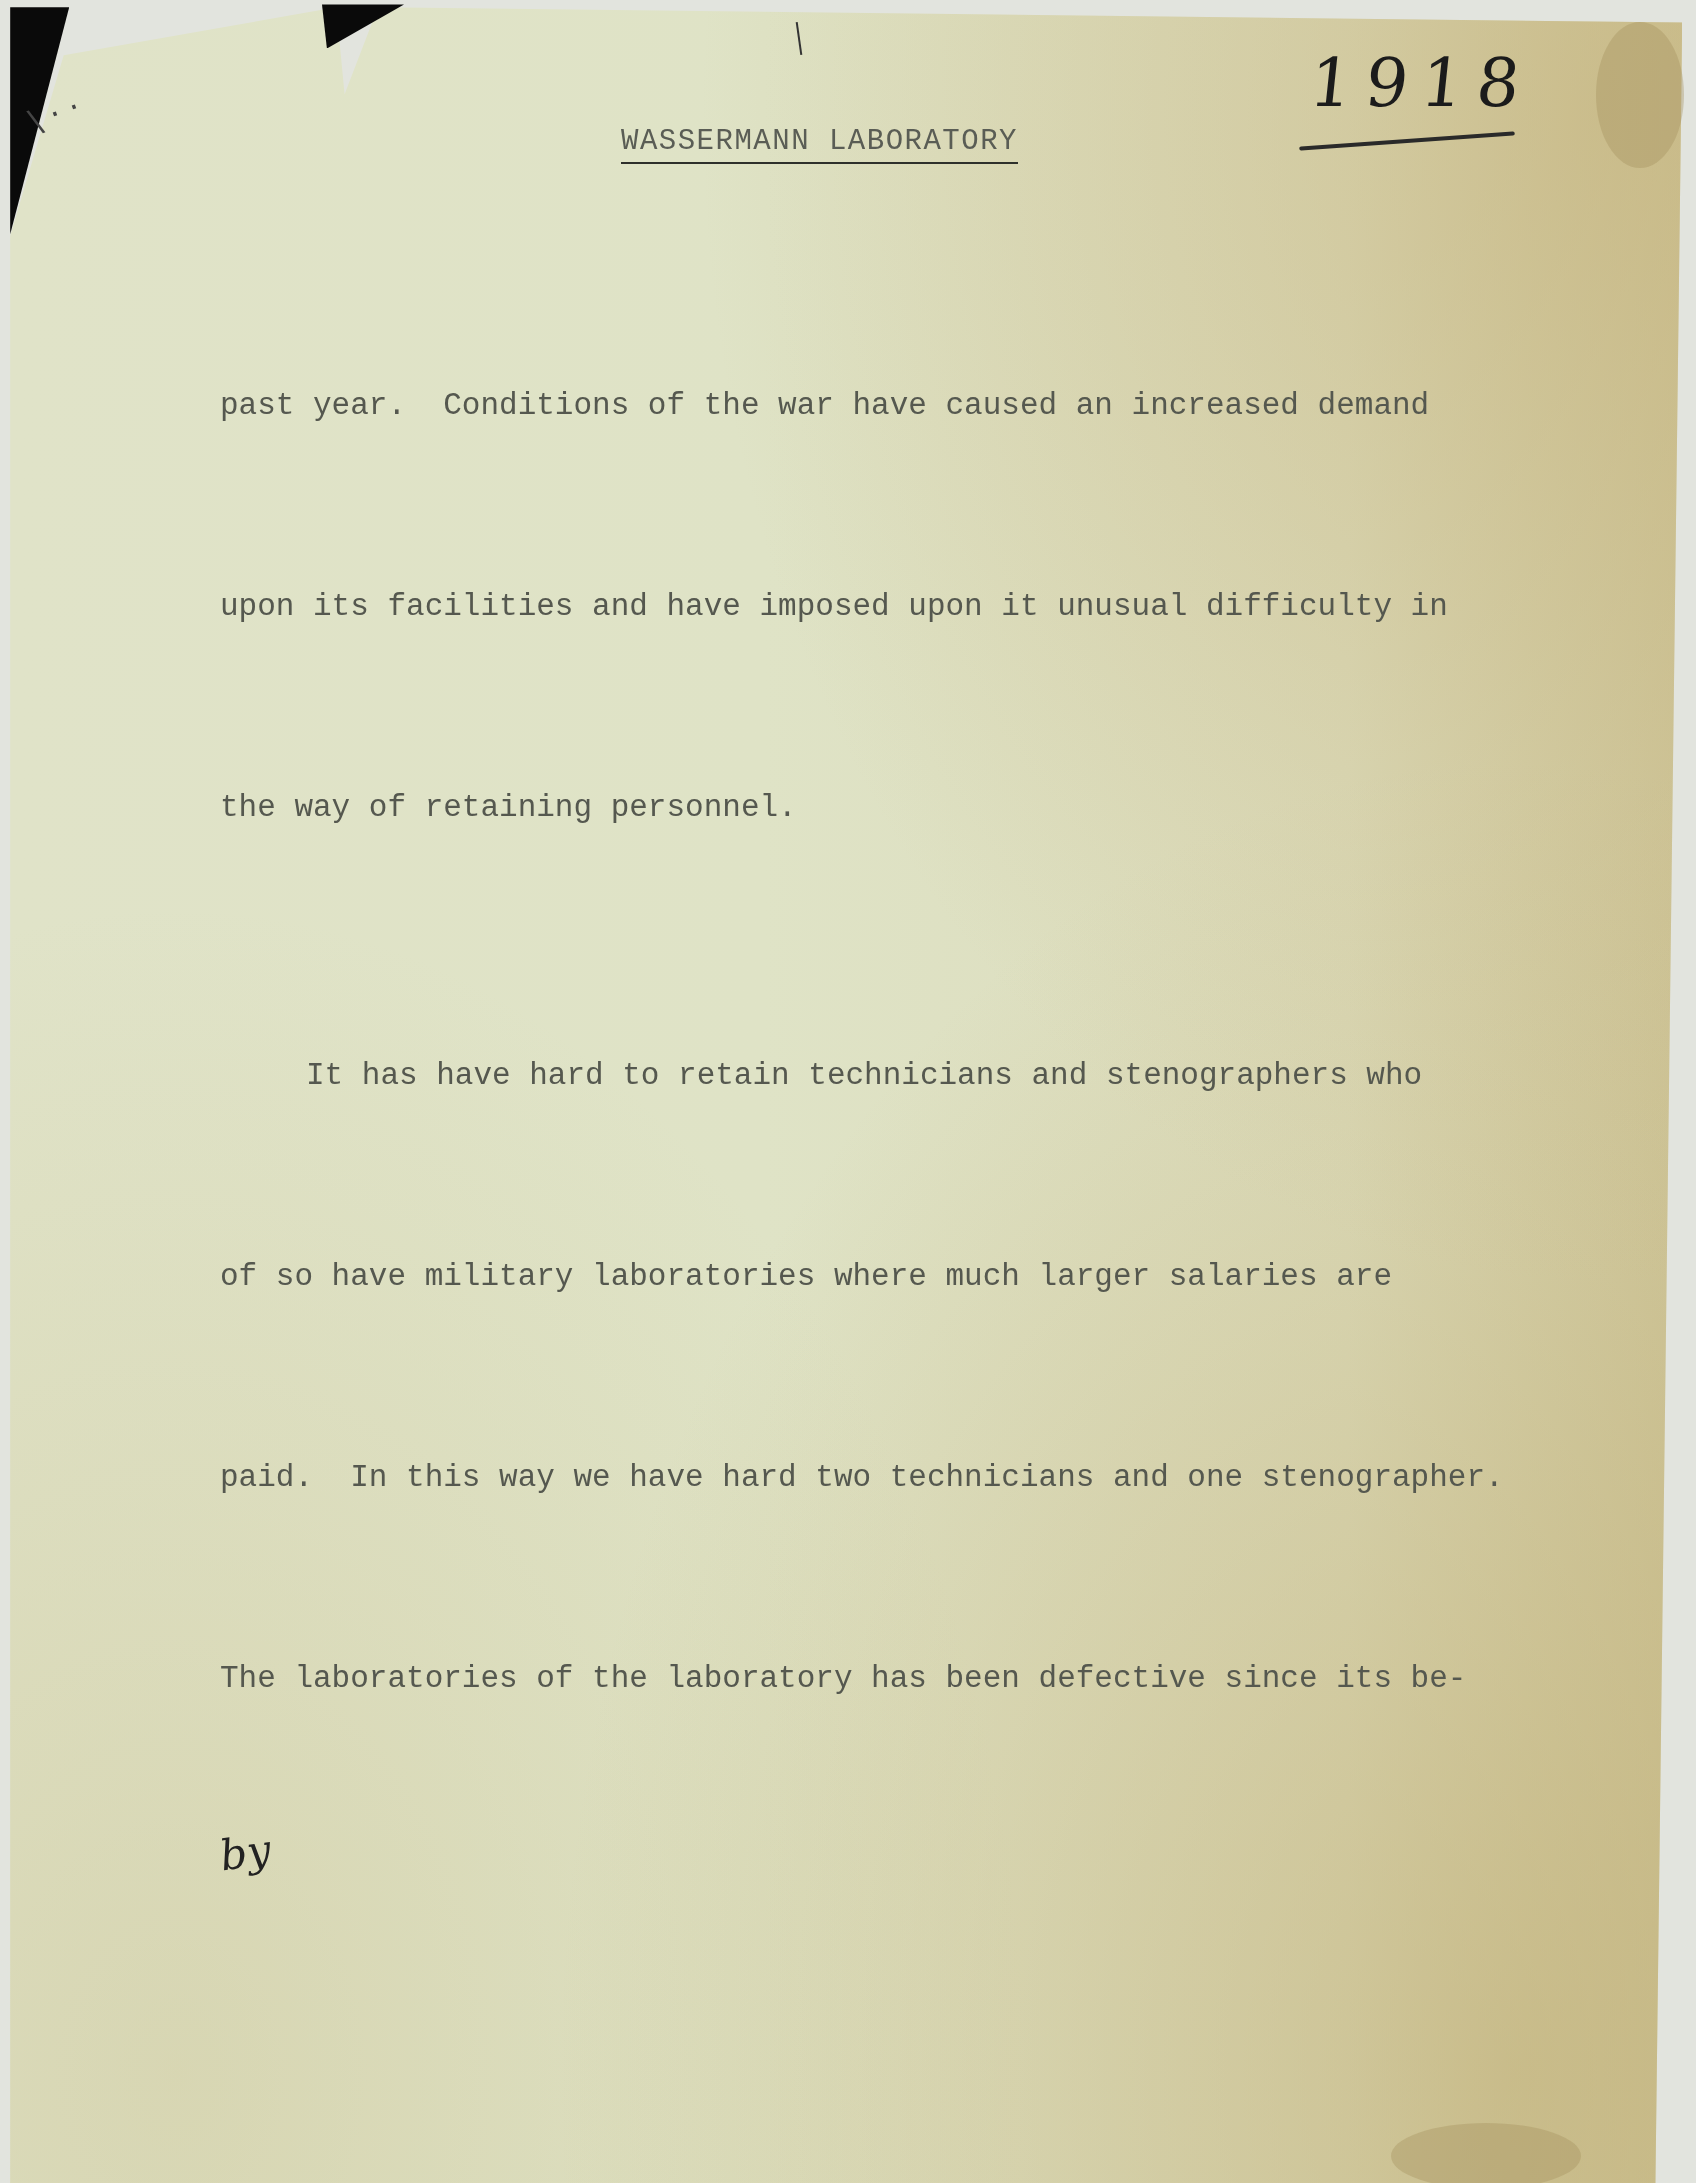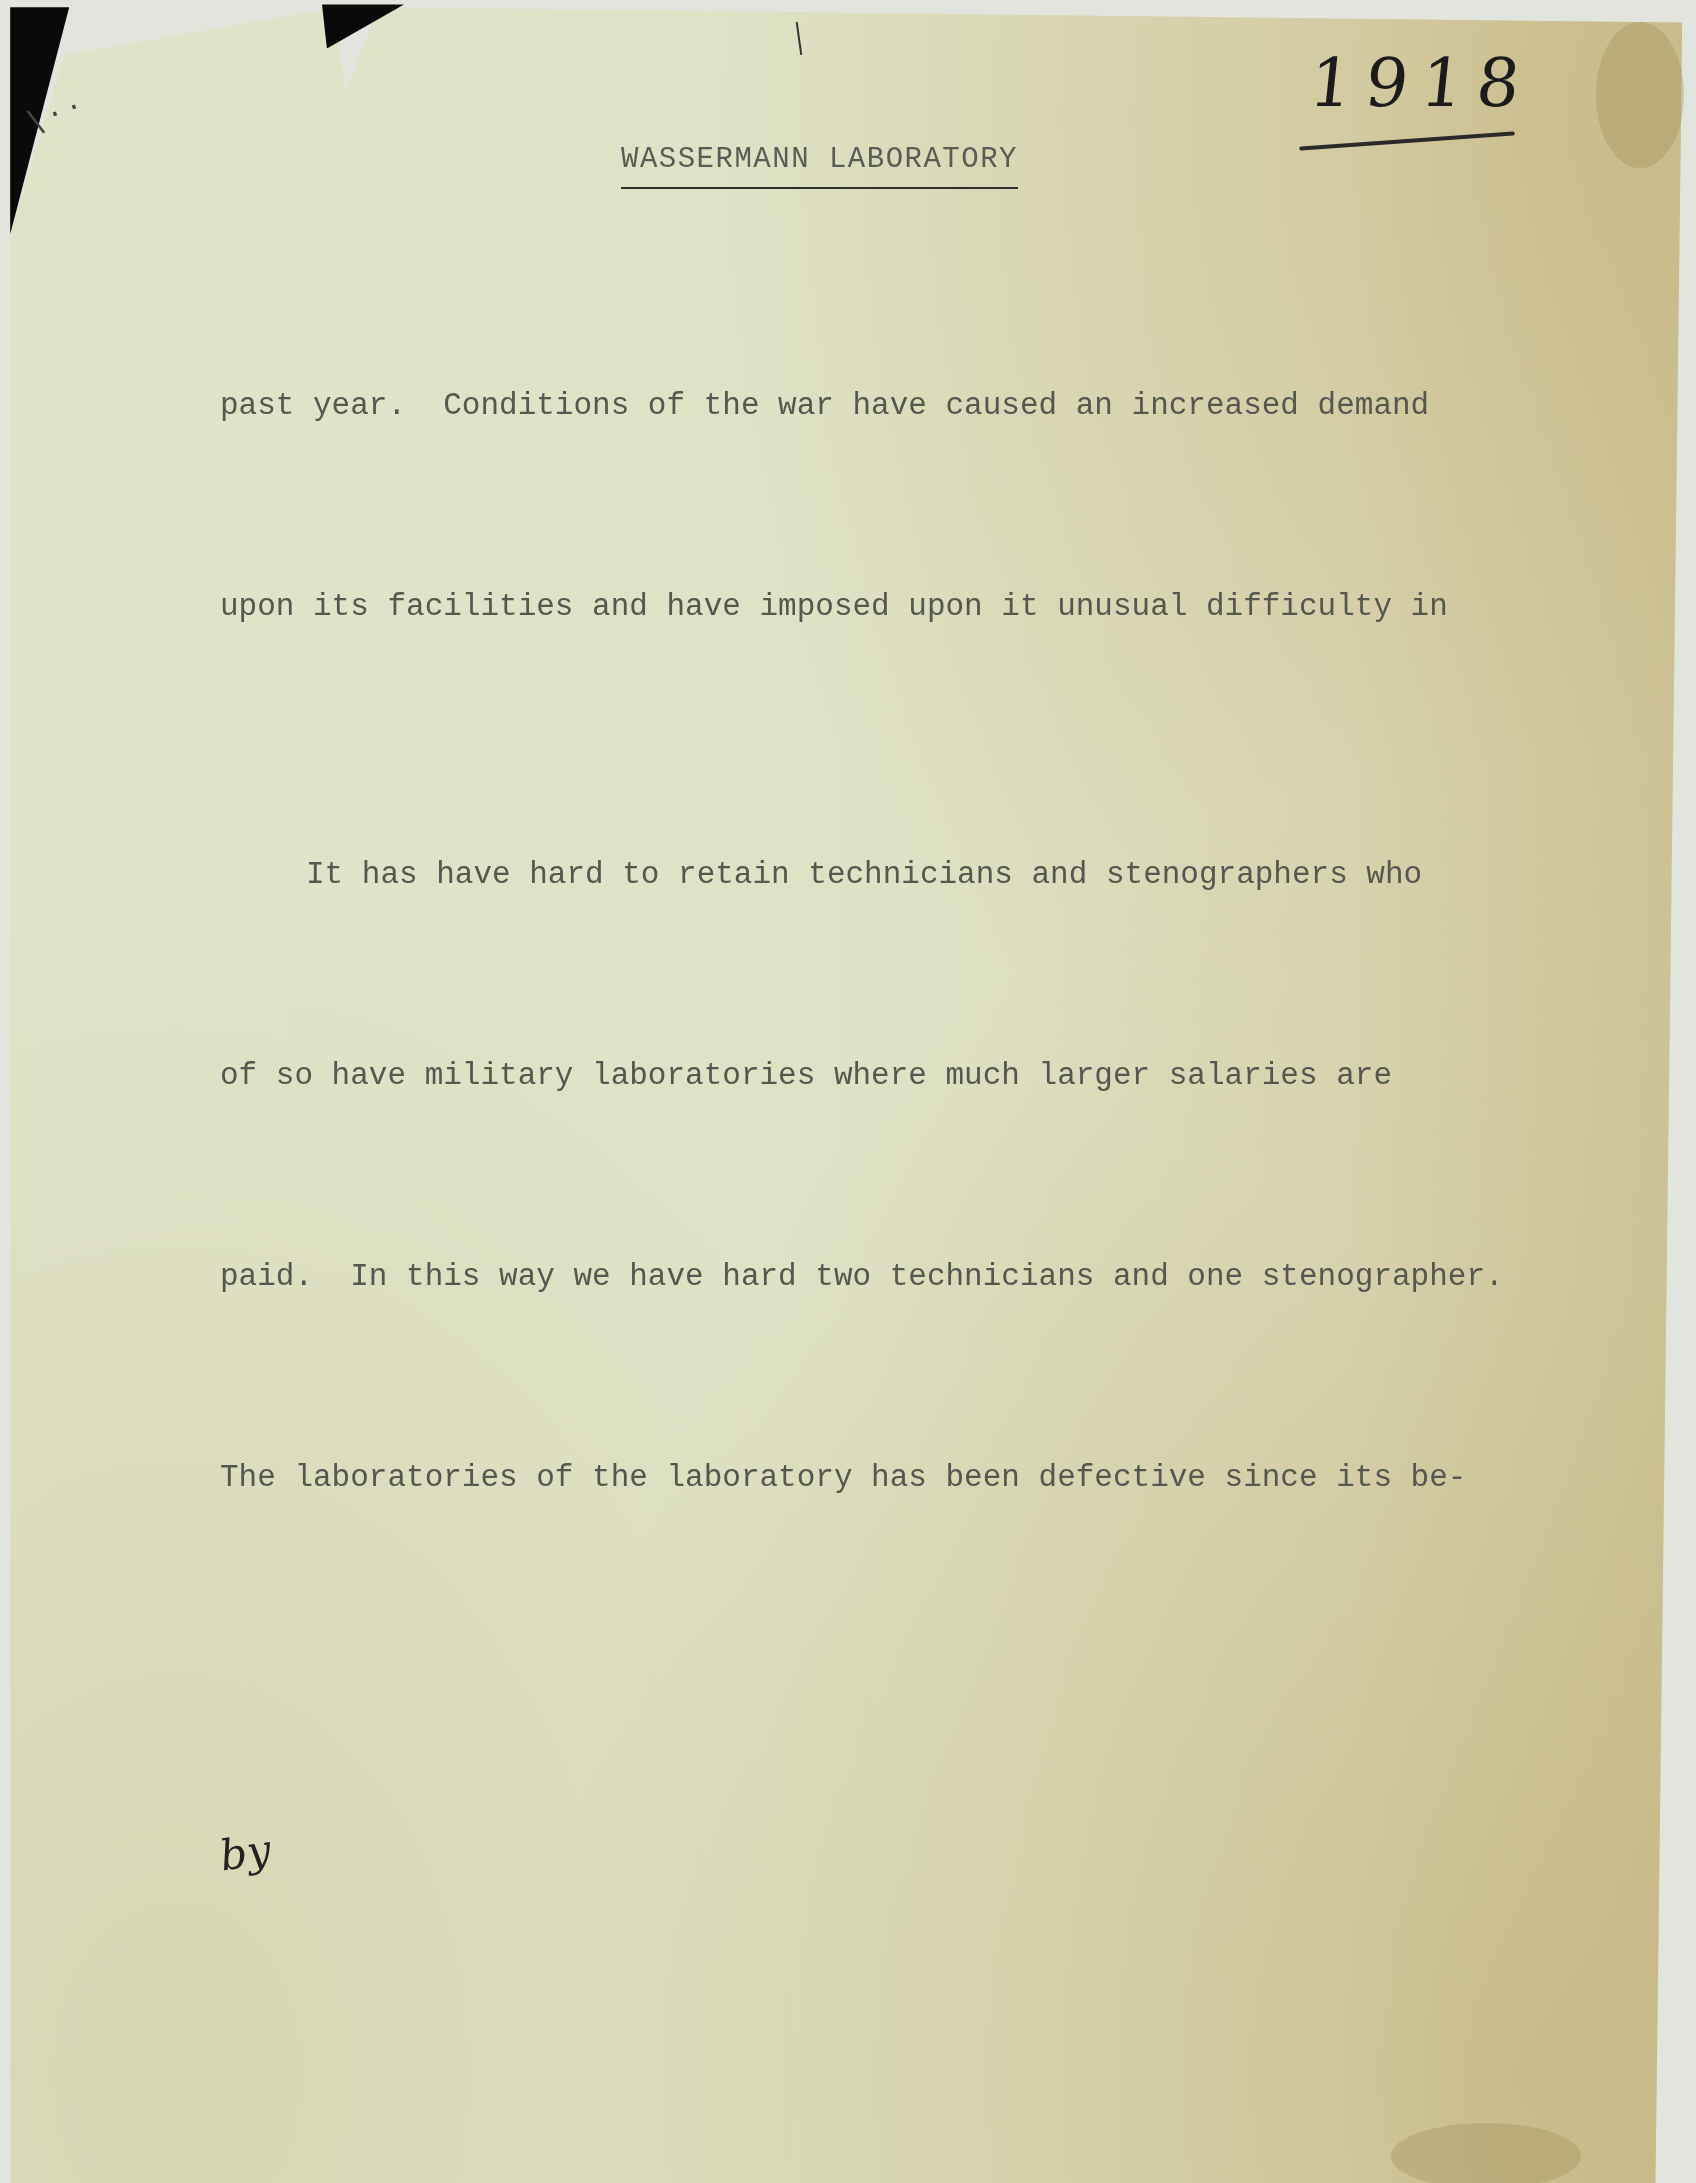--- a/index.html
+++ b/index.html
@@ -64,27 +64,27 @@
       transform: rotate(-4deg);
     }
     .margin-mark {
       position: absolute;
       font-family: "DejaVu Sans", sans-serif;
       color: #222;
     }
     .doc-title {
       position: absolute;
       left: 621px;
-      top: 144px;
+      top: 126px;
       font-family: "Liberation Mono", monospace;
       font-size: 29px;
       letter-spacing: 1.5px;
       color: #5a5d55;
       border-bottom: 2.9px solid #2e302b;
-      padding-bottom: 11px;
+      padding-bottom: 4px;
       line-height: 1.1;
     }
     .body-text {
       position: absolute;
       left: 220px;
       top: 238px;
       width: 1391px;
       font-family: "Liberation Mono", monospace;
       font-size: 31px;
       line-height: 67px;
@@ -129,20 +129,21 @@
   <div class="tick-mark" style="left:798px;top:22px;height:33px;transform:rotate(-8deg);"></div>
 
   <div class="year-note">1918</div>
   <div class="year-underline"></div>
 
   <div class="doc-title">WASSERMANN LABORATORY</div>
 
   <div class="body-text">
     <span class="line">past year.  Conditions of the war have caused an increased demand</span>
     <span class="line">upon its facilities and have imposed upon it unusual difficulty in</span>
+    <span class="line">the way of retaining personnel.</span>
 
     <span class="line indent">It has have hard to retain technicians and stenographers who</span>
     <span class="line">of so have military laboratories where much larger salaries are</span>
     <span class="line">paid.  In this way we have hard two technicians and one stenographer.</span>
     <span class="line">The laboratories of the laboratory has been defective since its be-</span>
     
     
     
     
     

